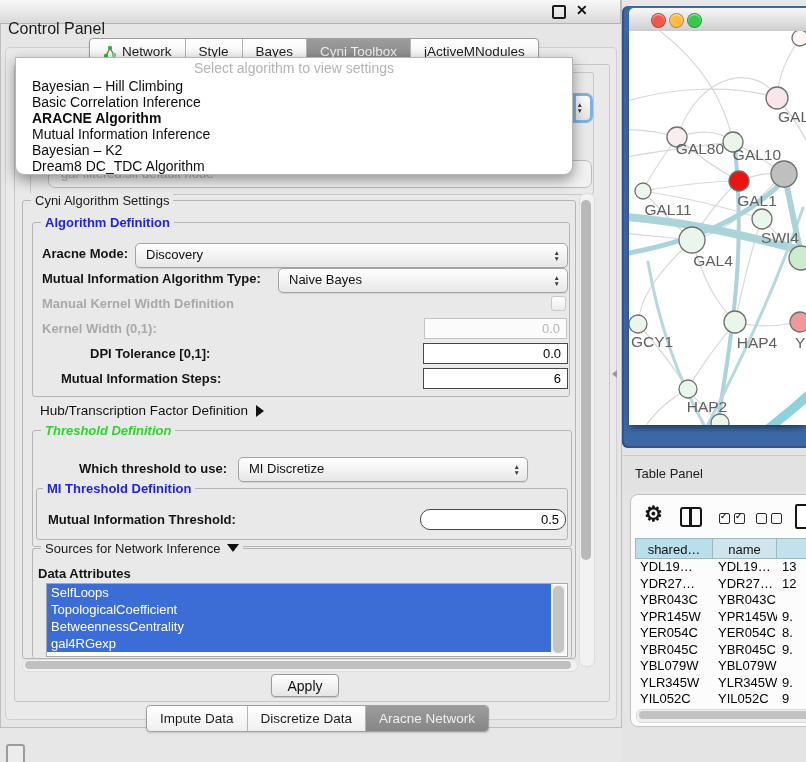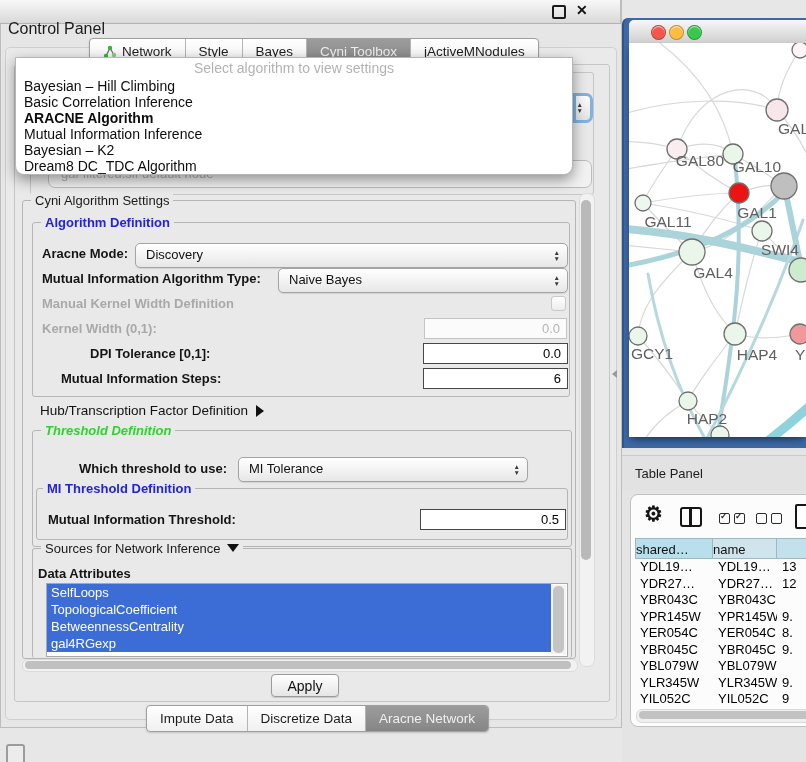--- a/index.html
+++ b/index.html
@@ -77,29 +77,29 @@
   .hscroll{left:22px;top:659px;width:554px;height:11px;background:#f2f2f2;border:1px solid #dcdcdc;border-radius:6px;}
   .hthumb{position:absolute;left:2px;top:1px;width:546px;height:8px;background:#c0c0c0;border-radius:4px;}
 
   .apply{position:absolute;left:271px;top:674px;width:68px;height:23px;border:1px solid #9b9b9b;
     border-radius:4px;background:linear-gradient(#ffffff,#e5e5e5);font-size:14px;color:#111;
     font-family:"Liberation Sans",sans-serif;box-shadow:0 1px 1px rgba(0,0,0,.15);}
 
   .popup{left:15px;top:57px;width:556px;height:116px;background:#fff;border:1px solid #b5b5b5;
     border-radius:0 0 9px 9px;box-shadow:0 5px 14px rgba(0,0,0,.4);z-index:10;}
   .popup-head{height:20px;line-height:20px;text-align:center;color:#b3b3b3;font-size:14px;}
-  .popup-item{height:16px;line-height:16px;font-size:14px;color:#0d0d0d;padding-left:8px;white-space:nowrap;}
+  .popup-item{height:16px;line-height:16px;font-size:14px;color:#0d0d0d;padding-left:16px;white-space:nowrap;}
   .popup-item.bold{font-weight:bold;}
 
   .sash-arrow{left:612px;top:370px;width:0;height:0;border-right:5px solid #9a9a9a;
     border-top:4px solid transparent;border-bottom:4px solid transparent;}
   .mini-win{left:6px;top:744px;width:15px;height:18px;border:2px solid #9c9c9c;border-radius:3px;background:#ececec;}
 
   
-  .net-win{left:622px;top:18px;width:184px;height:442px;background:#3c68a6;border-radius:6px 0 0 6px;
+  .net-win{left:622px;top:6px;width:184px;height:442px;background:#3c68a6;border-radius:6px 0 0 6px;
     overflow:hidden;box-shadow:inset 2px 0 0 rgba(0,0,0,.18), inset 0 -2px 0 rgba(0,0,0,.18);}
   .net-titlebar{position:absolute;left:7px;top:2px;width:177px;height:23px;
     background:linear-gradient(#f7f7f7,#cfcfcf);border-bottom:1px solid #a6a6a6;border-radius:5px 0 0 0;}
   .tl{position:absolute;top:5px;width:13px;height:13px;border-radius:50%;border:1px solid rgba(0,0,0,.25);
     box-shadow:inset 0 1px 1px rgba(255,255,255,.7);}
   .net-canvas{position:absolute;left:7px;top:25px;width:177px;height:394px;background:#fff;
     box-shadow:0 4px 7px -2px rgba(0,0,0,.55);}
 
   
   .right-bg{left:622px;top:448px;width:184px;height:314px;background:#e4e4e4;}
@@ -108,21 +108,21 @@
   .tp-card{left:630px;top:494px;width:200px;height:231px;background:#fcfcfc;border:1px solid #c2c2c2;border-radius:8px;}
   .gear{position:absolute;left:13px;top:8px;font-size:21px;font-weight:bold;color:#151515;line-height:21px;}
   .split-ico{position:absolute;left:49px;top:12px;width:18px;height:16px;border:2.5px solid #151515;border-radius:3px;}
   .split-ico::after{content:"";position:absolute;left:7px;top:0;width:2.5px;height:16px;background:#151515;}
   .boxes{position:absolute;top:18px;display:flex;gap:4px;}
   .bx{width:9px;height:9px;border:1.7px solid #2a2a2a;border-radius:2px;position:relative;}
   .bx.ck::after{content:"✓";position:absolute;left:0px;top:-3px;font-size:9px;color:#2a2a2a;font-weight:bold;}
   .doc-ico{position:absolute;left:164px;top:9px;width:15px;height:21px;border:2.5px solid #151515;border-radius:2px;background:#fff;}
   .tbl-clip{position:absolute;left:4px;top:43px;width:194px;height:170px;overflow:hidden;}
   .tbl-head{display:flex;}
-  .th{height:21px;line-height:21px;font-size:13px;color:#111;text-align:left;
+  .th{height:21px;line-height:21px;font-size:13px;color:#111;text-align:center;
     border:1px solid #9fb7c0;border-left:none;box-sizing:border-box;flex:none;}
   .th:first-child{border-left:1px solid #9fb7c0;}
   .trow{display:flex;}
   .td{height:16.5px;line-height:16.5px;font-size:13px;color:#000;padding-left:5px;
     box-sizing:border-box;flex:none;white-space:nowrap;overflow:hidden;}
   .tp-hscroll{position:absolute;left:5px;top:214px;width:194px;height:12px;background:#f0f0f0;
     border:1px solid #dadada;border-radius:6px;}
   .tp-hthumb{position:absolute;left:2px;top:1px;width:186px;height:8px;background:#c2c2c2;border-radius:4px;}
 </style>
 </head>
@@ -202,31 +202,31 @@
 
   <span class="plain" style="left:40px;top:403px;">
     <span>Hub/Transcription Factor Definition</span><span class="tri-right"></span>
   </span>
 
   <div class="grp grp-thr">
     <span class="legend lg-green">Threshold Definition</span>
   </div>
   <span class="lab" style="left:79px;top:461px;">Which threshold to use:</span>
   <div class="combo" style="left:238px;top:457px;width:278px;">
-    <span>MI Tolerance</span>
+    <span>MI Discretize</span>
     <span class="arrows">
         <span>▲</span>
         <span>▼</span>
       </span>
   </div>
   <div class="grp grp-mi">
     <span class="legend lg-blue" style="left:6px;">MI Threshold Definition</span>
   </div>
   <span class="lab" style="left:48px;top:512px;">Mutual Information Threshold:</span>
-  <div class="fld" style="left:420px;top:509px;width:138px;">0.5</div>
+  <div class="fld" style="left:420px;top:509px;width:138px;border-radius:10px;">0.5</div>
 
   <div class="grp grp-src">
     <span class="legend"><span>Sources for Network Inference</span><span class="tri-down"></span></span>
   </div>
   <span class="lab" style="left:38px;top:566px;">Data Attributes</span>
   <div class="attr-list">
     <div class="attr-item">SelfLoops</div>
     <div class="attr-item">TopologicalCoefficient</div>
     <div class="attr-item">BetweennessCentrality</div>
     <div class="attr-item">gal4RGexp</div>

